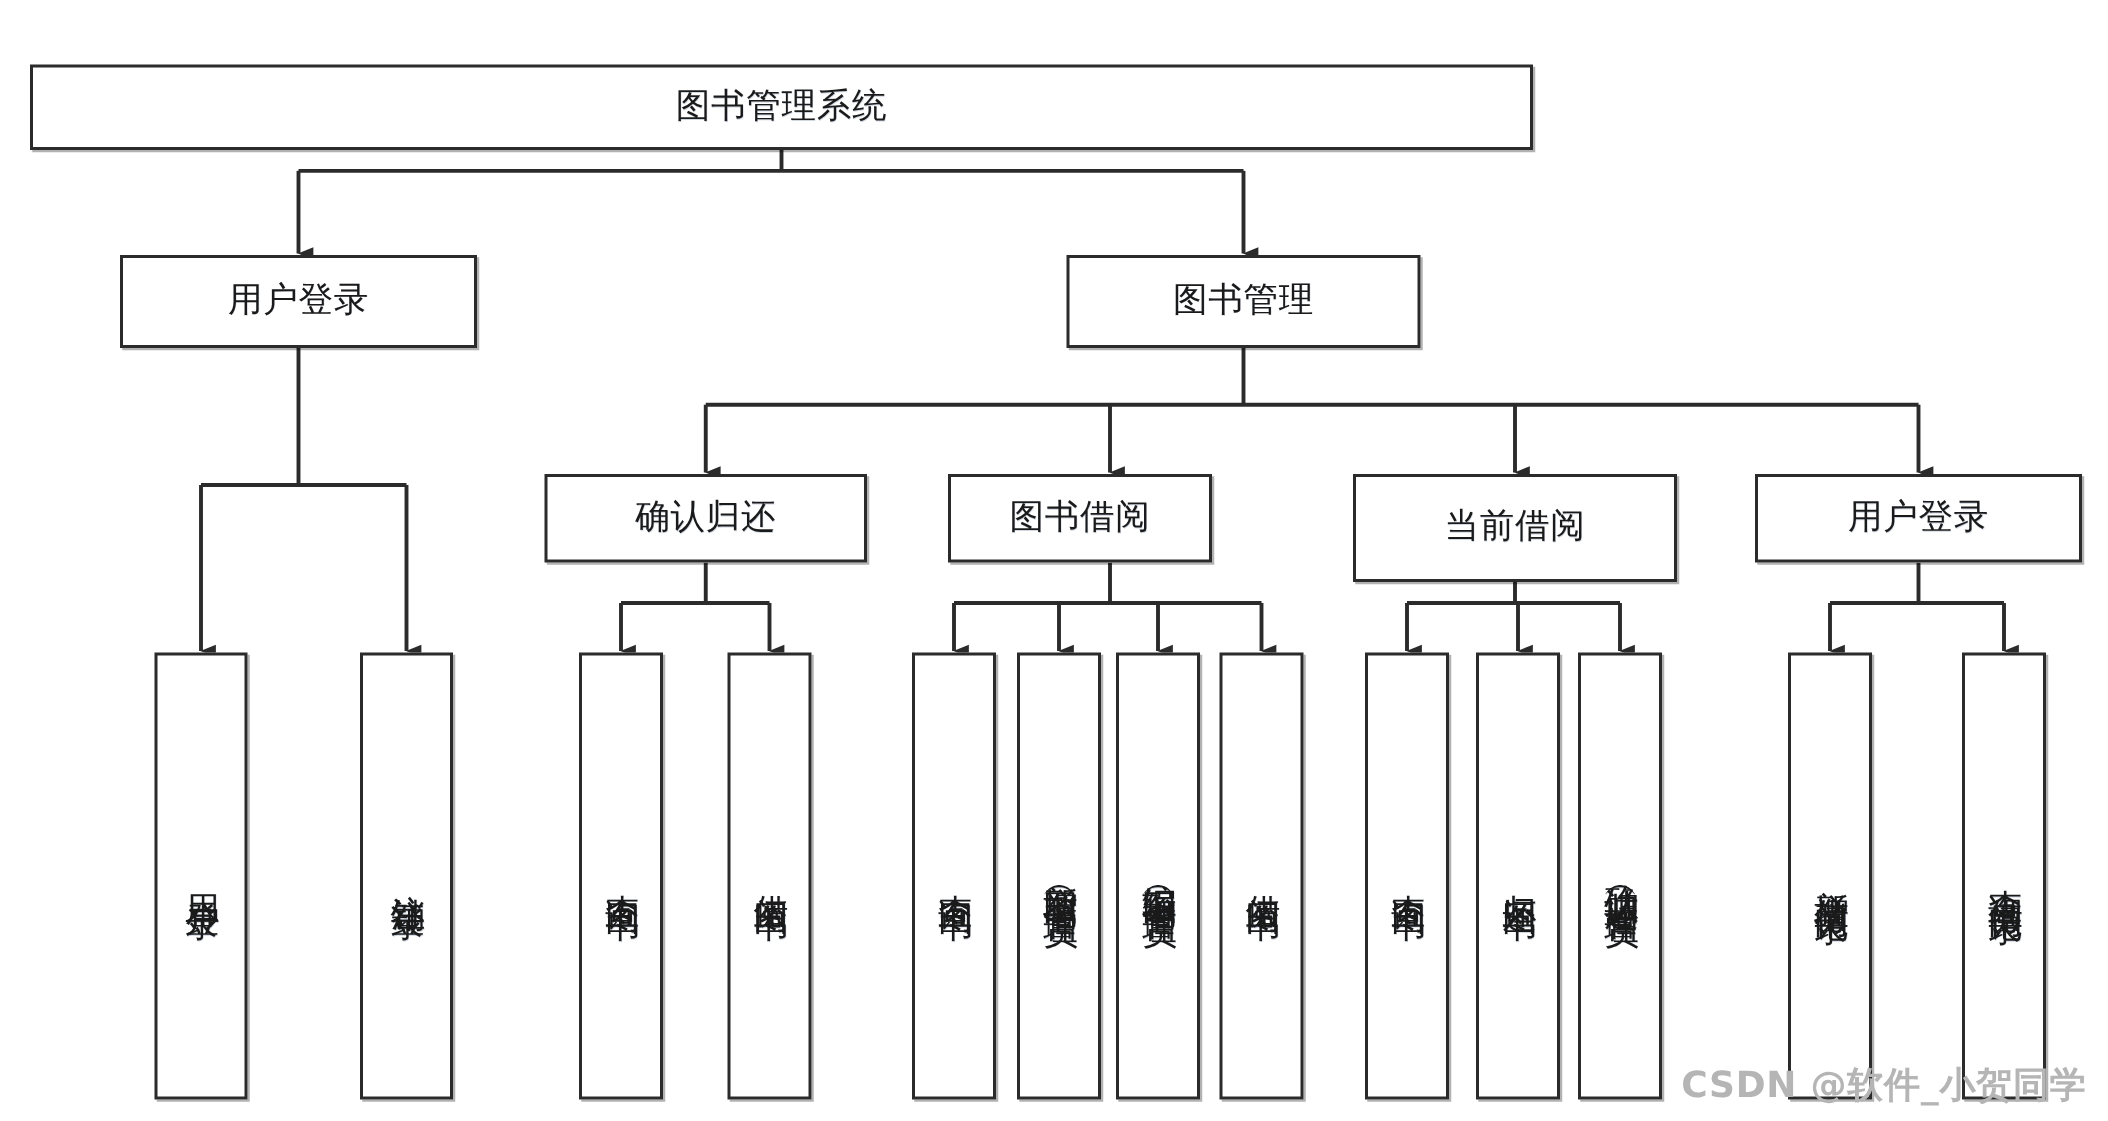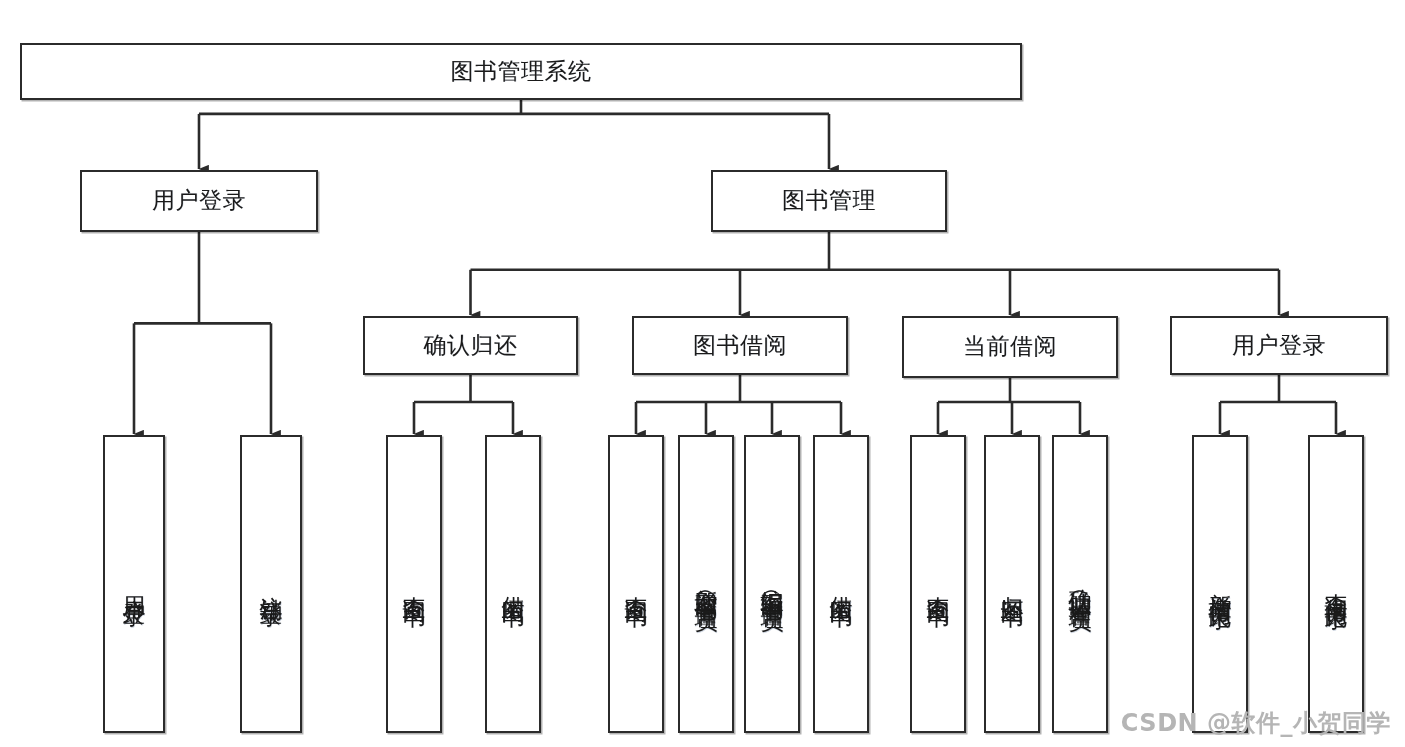--- a/index.html
+++ b/index.html
@@ -121,24 +121,24 @@
       </div>
       <div class="node horizontal" style="left: 80px; top: 170px; width: 238px; height: 62px;">
         <span class="node-label">用户登录</span>
       </div>
       <div class="node horizontal" style="left: 711px; top: 170px; width: 236px; height: 62px;">
         <span class="node-label">图书管理</span>
       </div>
       <div class="node horizontal" style="left: 363px; top: 316px; width: 215px; height: 59px;">
         <span class="node-label">确认归还</span>
       </div>
-      <div class="node horizontal" style="left: 632px; top: 316px; width: 216px; height: 59px;">
+      <div class="node horizontal" style="left: 632px; top: 316px; width: 176px; height: 59px;">
         <span class="node-label">图书借阅</span>
       </div>
-      <div class="node horizontal" style="left: 902px; top: 316px; width: 216px; height: 62px;">
+      <div class="node horizontal" style="left: 902px; top: 316px; width: 216px; height: 72px;">
         <span class="node-label">当前借阅</span>
       </div>
       <div class="node horizontal" style="left: 1170px; top: 316px; width: 218px; height: 59px;">
         <span class="node-label">用户登录</span>
       </div>
       <div class="node vertical" style="left: 103px; top: 435px; width: 62px; height: 298px; align-items: center;">
         <span class="node-label">用户登录</span>
       </div>
       <div class="node vertical" style="left: 240px; top: 435px; width: 62px; height: 298px; align-items: center;">
         <span class="node-label">注销登录</span>

